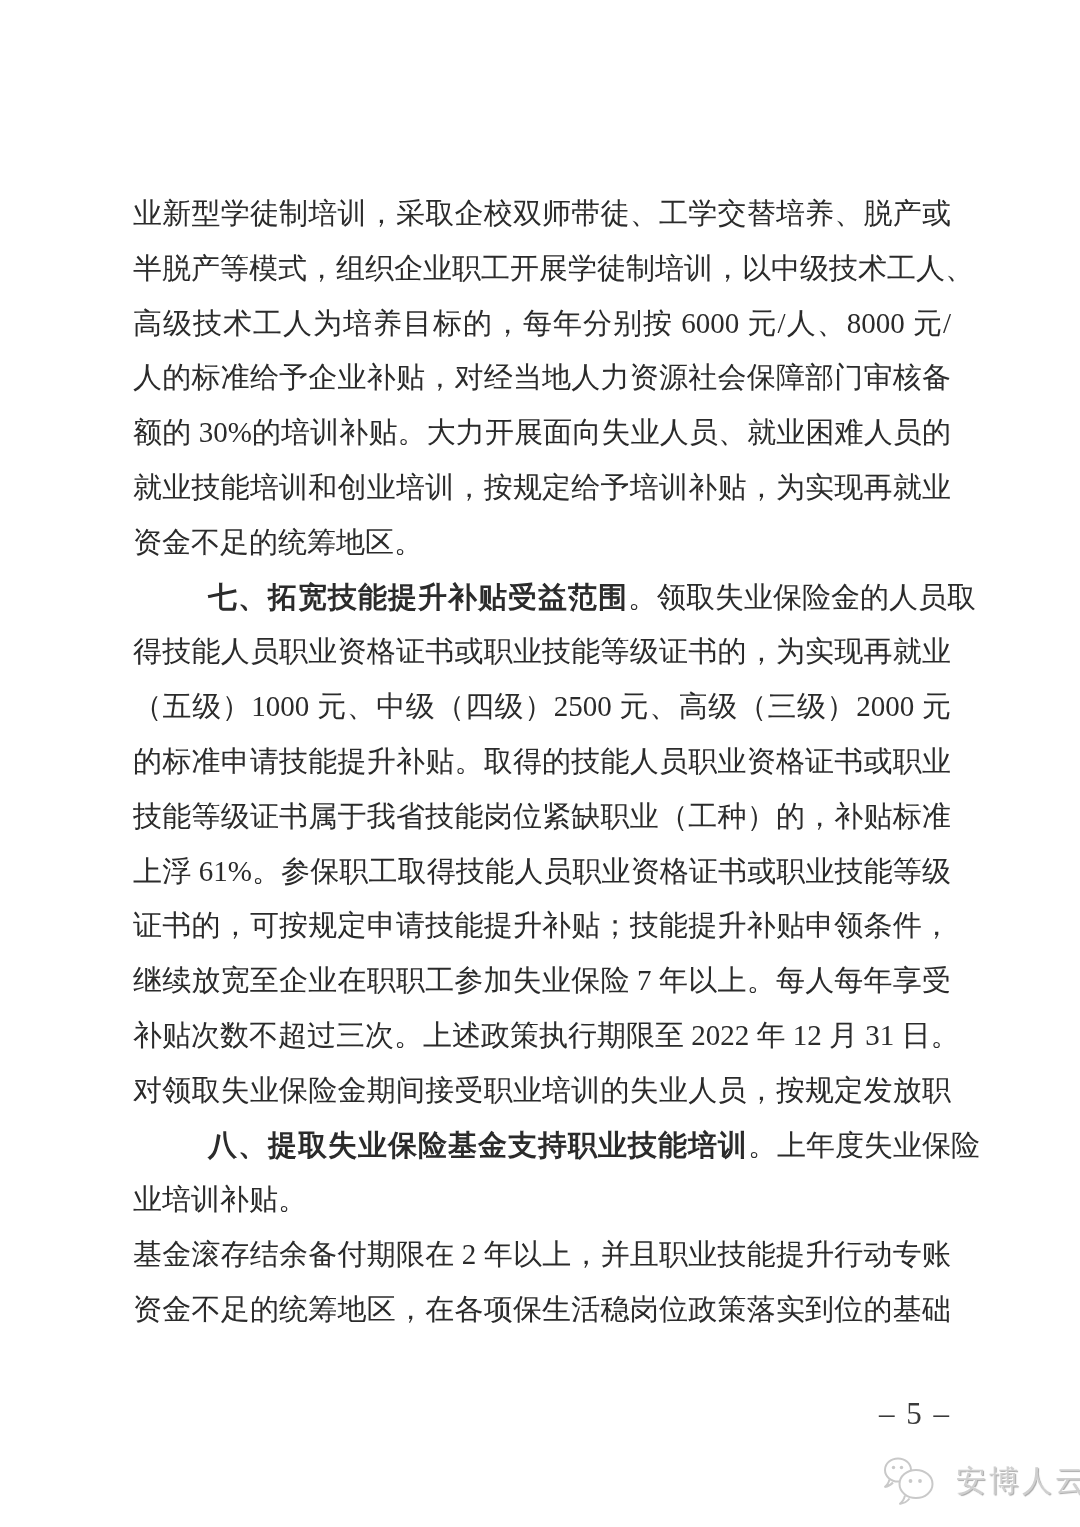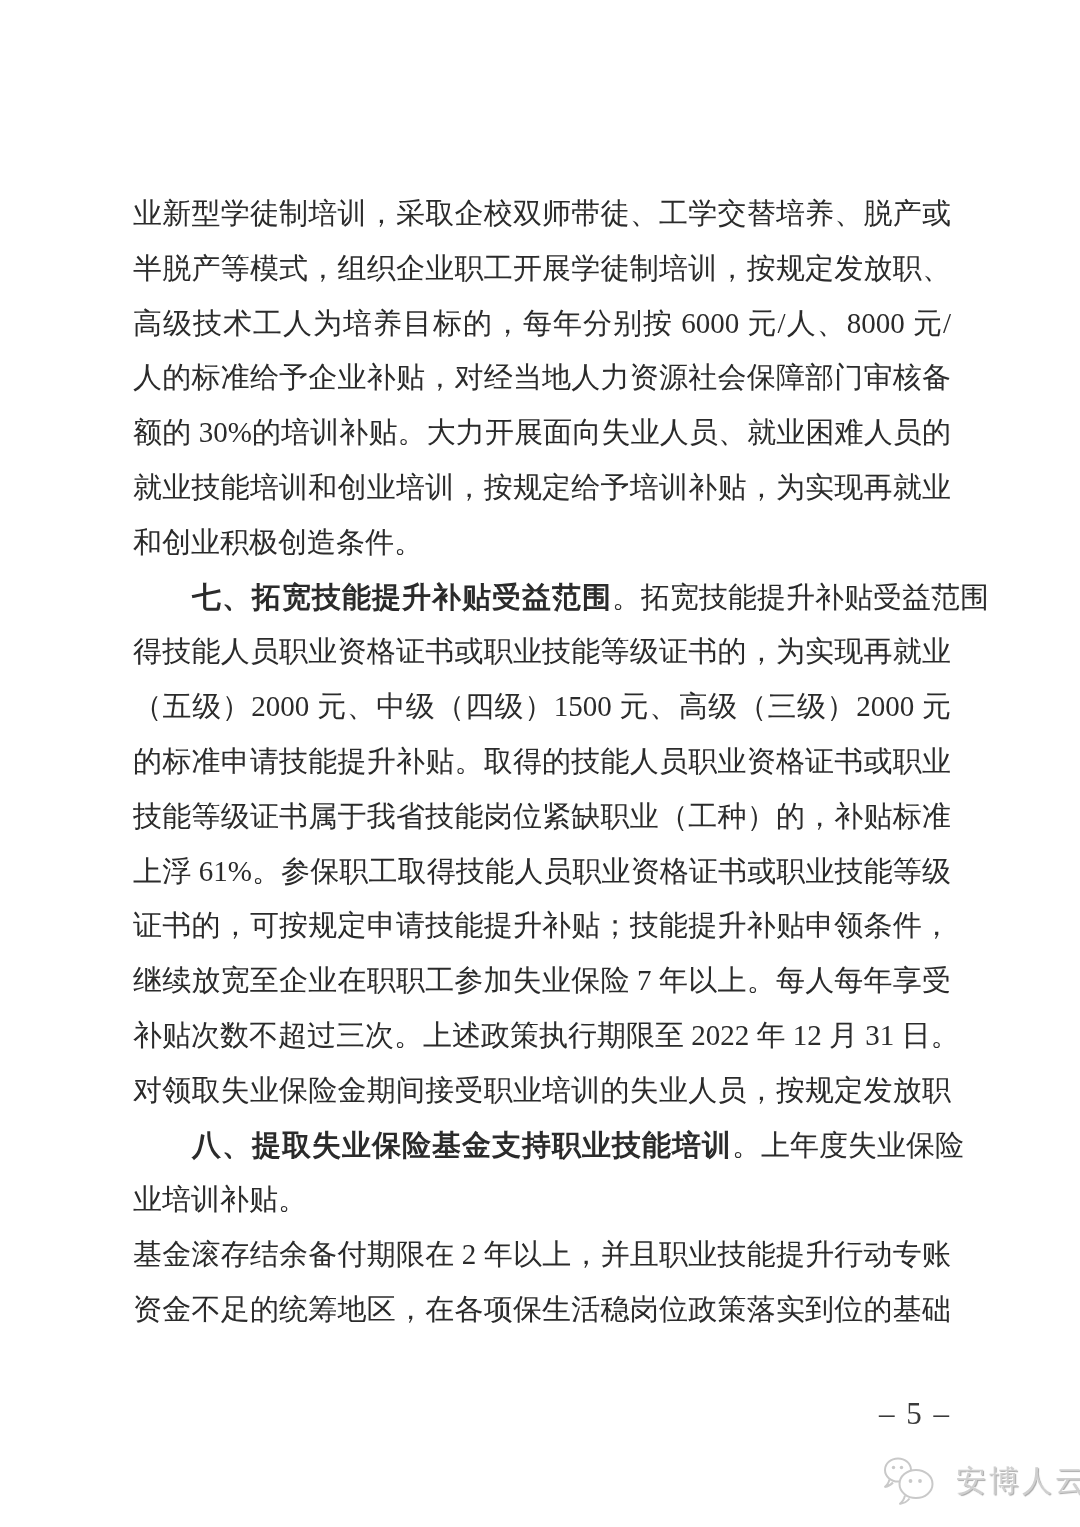--- a/index.html
+++ b/index.html
@@ -28,20 +28,21 @@
     text-justify: inter-character;
     white-space: nowrap;
     overflow: visible;
   }
   .line.no-fill { text-align-last: left; }
   .line.indent { text-indent: 59px; }
   .seg-bold {
     font-weight: bold;
     font-family: "Liberation Sans", "DejaVu Sans", sans-serif;
     letter-spacing: 1px;
+    margin-left: 16px;
   }
   .page-number {
     position: absolute;
     left: 133px;
     top: 1396px;
     width: 818px;
     text-align: right;
     font-size: 31px;
     letter-spacing: 2px;
     color: #3a3a3a;
@@ -63,29 +64,29 @@
   }
   .wechat-icon { display: block; }
 </style>
 </head>
 <body>
 
 <div class="page">
 
   <div class="doc-body">
       <div class="line"><span>业新型学徒制培训，采取企校双师带徒、工学交替培养、脱产或</span></div>
-      <div class="line"><span>半脱产等模式，组织企业职工开展学徒制培训，按规定发放职、</span></div>
+      <div class="line"><span>半脱产等模式，组织企业职工开展学徒制培训，以中级技术工人、</span></div>
       <div class="line"><span>高级技术工人为培养目标的，每年分别按 6000 元/人、8000 元/</span></div>
       <div class="line"><span>人的标准给予企业补贴，对经当地人力资源社会保障部门审核备</span></div>
       <div class="line"><span>额的 30%的培训补贴。大力开展面向失业人员、就业困难人员的</span></div>
       <div class="line"><span>就业技能培训和创业培训，按规定给予培训补贴，为实现再就业</span></div>
-      <div class="line no-fill"><span>和创业积极创造条件。</span></div>
-      <div class="line indent"><span class="seg-bold">七、拓宽技能提升补贴受益范围</span><span>。拓宽技能提升补贴受益范围</span></div>
+      <div class="line no-fill"><span>资金不足的统筹地区。</span></div>
+      <div class="line indent"><span class="seg-bold">七、拓宽技能提升补贴受益范围</span><span>。领取失业保险金的人员取</span></div>
       <div class="line"><span>得技能人员职业资格证书或职业技能等级证书的，为实现再就业</span></div>
-      <div class="line"><span>（五级）2000 元、中级（四级）1500 元、高级（三级）2000 元</span></div>
+      <div class="line"><span>（五级）1000 元、中级（四级）2500 元、高级（三级）2000 元</span></div>
       <div class="line"><span>的标准申请技能提升补贴。取得的技能人员职业资格证书或职业</span></div>
       <div class="line"><span>技能等级证书属于我省技能岗位紧缺职业（工种）的，补贴标准</span></div>
       <div class="line"><span>上浮 61%。参保职工取得技能人员职业资格证书或职业技能等级</span></div>
       <div class="line"><span>证书的，可按规定申请技能提升补贴；技能提升补贴申领条件，</span></div>
       <div class="line"><span>继续放宽至企业在职职工参加失业保险 7 年以上。每人每年享受</span></div>
       <div class="line"><span>补贴次数不超过三次。上述政策执行期限至 2022 年 12 月 31 日。</span></div>
       <div class="line"><span>对领取失业保险金期间接受职业培训的失业人员，按规定发放职</span></div>
       <div class="line indent"><span class="seg-bold">八、提取失业保险基金支持职业技能培训</span><span>。上年度失业保险</span></div>
       <div class="line no-fill"><span>业培训补贴。</span></div>
       <div class="line"><span>基金滚存结余备付期限在 2 年以上，并且职业技能提升行动专账</span></div>

